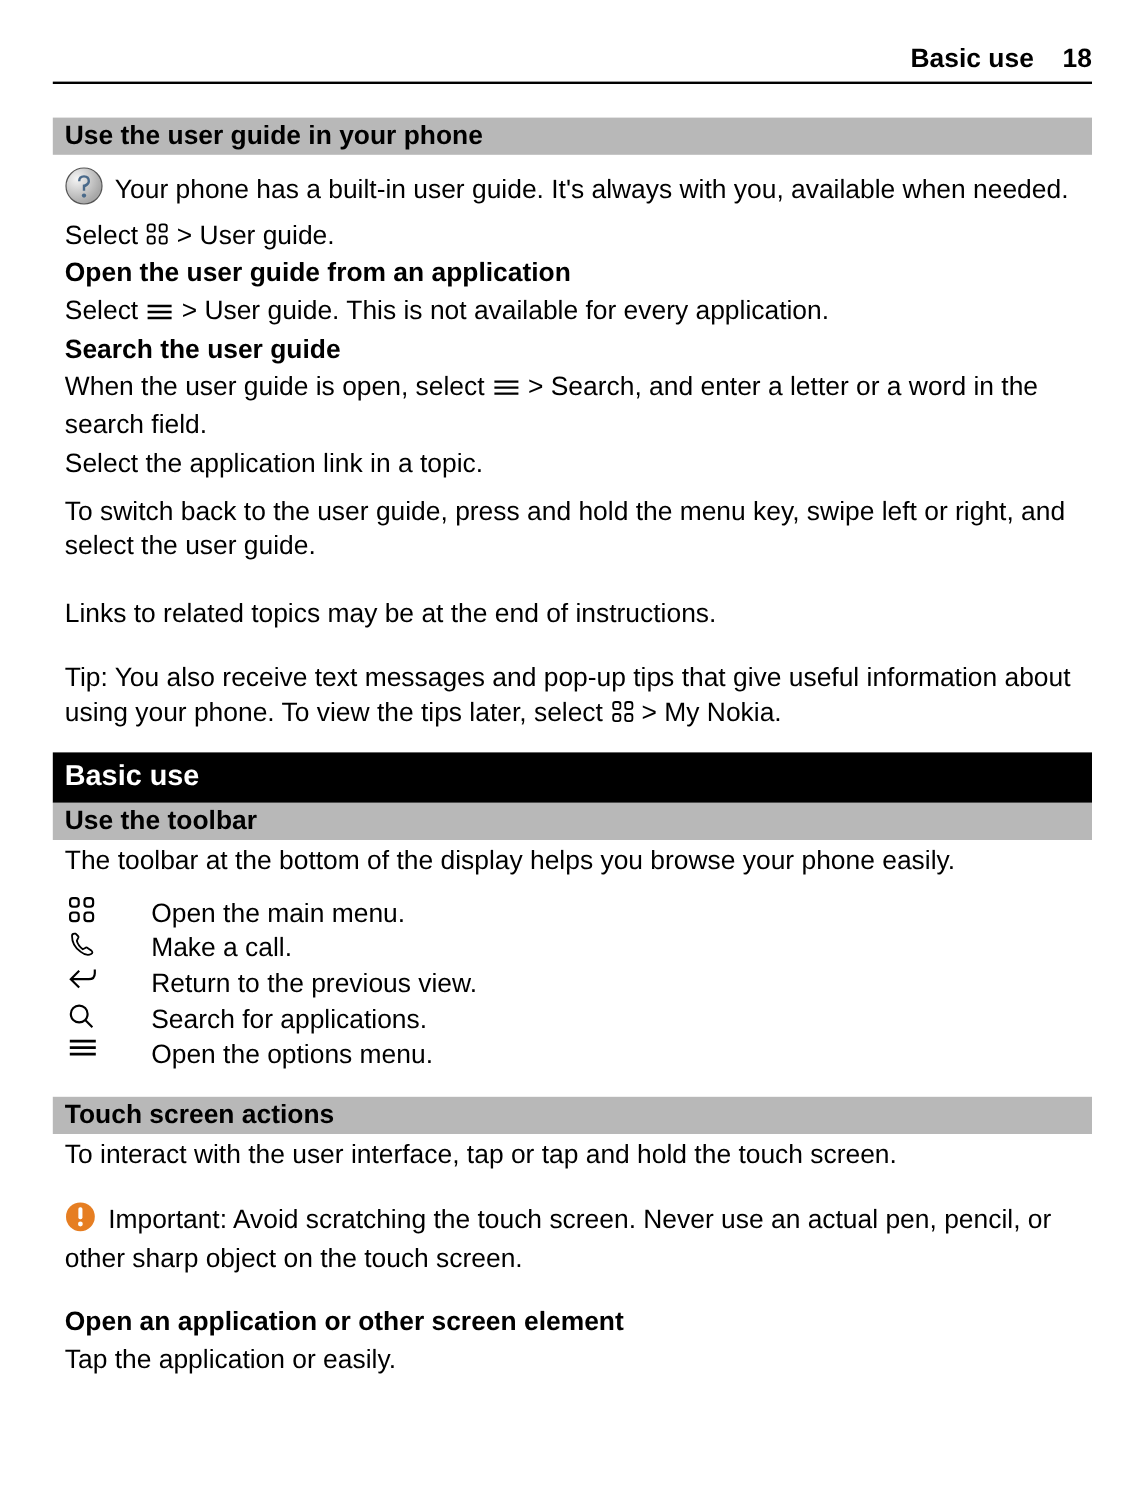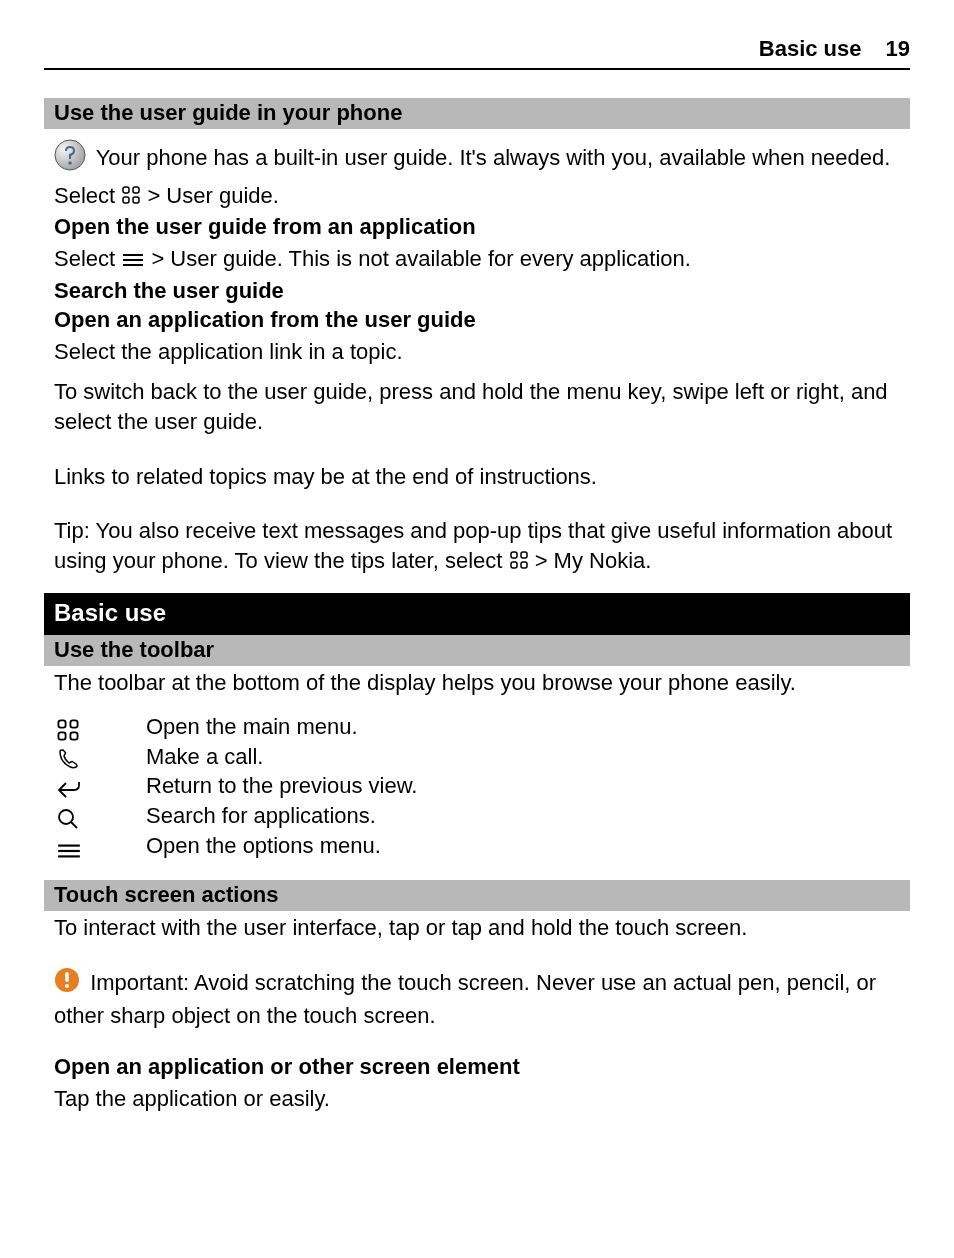--- a/index.html
+++ b/index.html
@@ -71,22 +71,21 @@
   .lead-icon {
     display: inline-block;
     vertical-align: middle;
     margin-right: 4px;
   }
   .bold {
     font-weight: 400;
   }
   .toolbar-row {
     display: flex;
-    align-items: flex-end;
-    gap: 20px;
+    align-items: flex-start;
   }
   .toolbar-icon {
     width: 70px;
     display: flex;
     justify-content: flex-start;
     padding-left: 2px;
   }
   .toolbar-text {
     font-size: 22px;
   }
@@ -94,21 +93,21 @@
     margin-top: 24px;
   }
 </style>
 </head>
 <body>
 
 <div class="page">
 
   <div class="header">
     <span class="header-title">Basic use</span>
-    <span class="header-page">19</span>
+    <span class="header-page">18</span>
   </div>
 
   <div class="grey-bar">Use the user guide in your phone</div>
 
   <div class="content">
     <div class="para2">
       <span class="lead-icon">
         <svg width="32" height="32" viewBox="0 0 32 32">
           <defs>
             <radialGradient id="g1" cx="30%" cy="30%" r="70%">
@@ -135,22 +134,28 @@
     <div class="subhead">Open the user guide from an application</div>
     <div class="para">
       <span>Select </span><span class="inline-icon"><svg width="24" height="16" viewBox="0 0 24 16">
             <line x1="2" y1="3" x2="22" y2="3" stroke="#000" stroke-width="2"></line>
             <line x1="2" y1="8" x2="22" y2="8" stroke="#000" stroke-width="2"></line>
             <line x1="2" y1="13" x2="22" y2="13" stroke="#000" stroke-width="2"></line>
           </svg></span><span> &gt; </span><span class="bold">User guide</span><span>. This is not available for every application.</span>
     </div>
 
     <div class="subhead">Search the user guide</div>
-
-    <div class="subhead">Open an application from the user guide</div>
+    <div class="para">
+      <span>When the user guide is open, select </span><span class="inline-icon"><svg width="24" height="16" viewBox="0 0 24 16">
+            <line x1="2" y1="3" x2="22" y2="3" stroke="#000" stroke-width="2"></line>
+            <line x1="2" y1="8" x2="22" y2="8" stroke="#000" stroke-width="2"></line>
+            <line x1="2" y1="13" x2="22" y2="13" stroke="#000" stroke-width="2"></line>
+          </svg></span><span> &gt; </span><span class="bold">Search</span><span>, and enter a letter or a word in the search field.</span>
+    </div>
+
     <div class="para">Select the application link in a topic.</div>
     <div class="para2">To switch back to the user guide, press and hold the menu key, swipe left or right, and select the user guide.</div>
 
     <div class="spacer"></div>
     <div class="para">Links to related topics may be at the end of instructions.</div>
 
     <div class="tip-line">
       <span class="bold">Tip:</span><span> You also receive text messages and pop-up tips that give useful information about using your phone. To view the tips later, select </span><span class="inline-icon"><svg width="20" height="20" viewBox="0 0 20 20">
             <rect x="2" y="2" width="6" height="6" rx="2" fill="none" stroke="#000" stroke-width="1.5"></rect>
             <rect x="12" y="2" width="6" height="6" rx="2" fill="none" stroke="#000" stroke-width="1.5"></rect>

